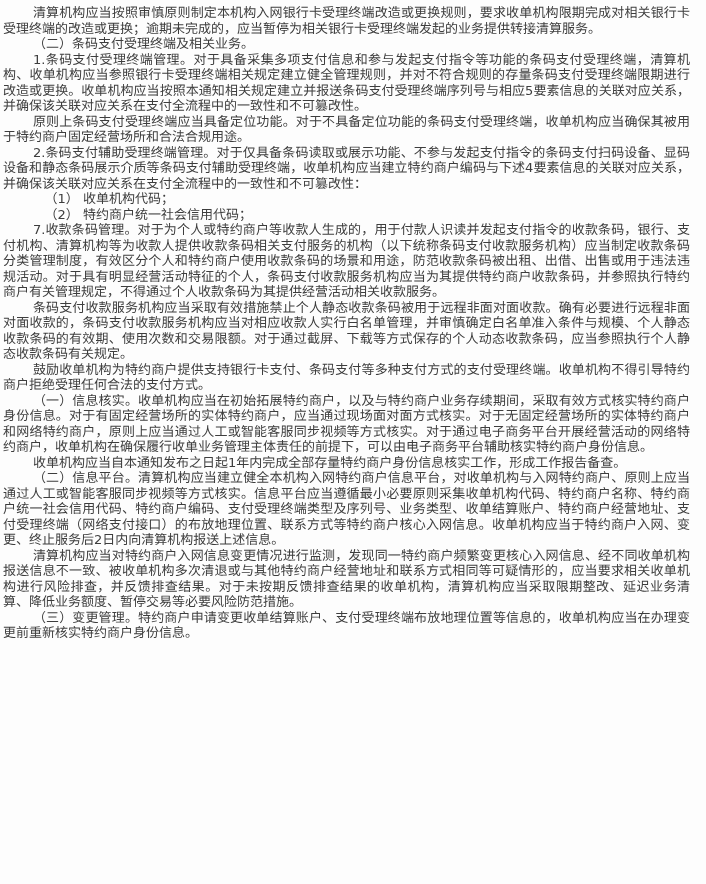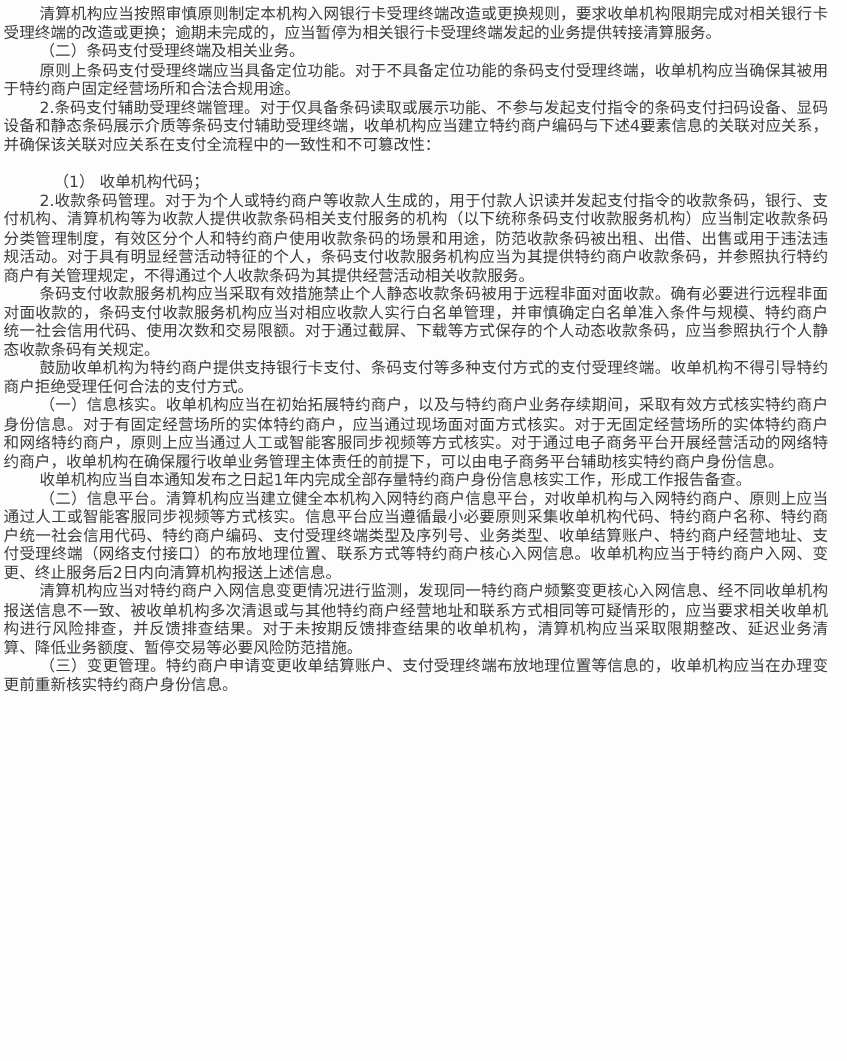--- a/index.html
+++ b/index.html
@@ -24,33 +24,34 @@
     text-align: justify;
   }
   .doc p {
     margin: 0;
     padding: 0;
     text-indent: 2.3em;
     word-break: break-all;
   }
   .doc p.list {
     text-indent: 3.2em;
-    margin-top: 16px;
   }
 </style>
 </head>
 <body>
 
 <div class="doc">
   <p>清算机构应当按照审慎原则制定本机构入网银行卡受理终端改造或更换规则，要求收单机构限期完成对相关银行卡受理终端的改造或更换；逾期未完成的，应当暂停为相关银行卡受理终端发起的业务提供转接清算服务。</p>
   <p>（二）条码支付受理终端及相关业务。</p>
+  <p>1.条码支付受理终端管理。对于具备采集多项支付信息和参与发起支付指令等功能的条码支付受理终端，清算机构、收单机构应当参照银行卡受理终端相关规定建立健全管理规则，并对不符合规则的存量条码支付受理终端限期进行改造或更换。收单机构应当按照本通知相关规定建立并报送条码支付受理终端序列号与相应5要素信息的关联对应关系，并确保该关联对应关系在支付全流程中的一致性和不可篡改性。</p>
   <p>原则上条码支付受理终端应当具备定位功能。对于不具备定位功能的条码支付受理终端，收单机构应当确保其被用于特约商户固定经营场所和合法合规用途。</p>
   <p>2.条码支付辅助受理终端管理。对于仅具备条码读取或展示功能、不参与发起支付指令的条码支付扫码设备、显码设备和静态条码展示介质等条码支付辅助受理终端，收单机构应当建立特约商户编码与下述4要素信息的关联对应关系，并确保该关联对应关系在支付全流程中的一致性和不可篡改性：</p>
   <p class="list">（1） 收单机构代码；</p>
-  <p>2.收款条码管理。对于为个人或特约商户等收款人生成的，用于付款人识读并发起支付指令的收款条码，银行、支付机构、清算机构等为收款人提供收款条码相关支付服务的机构（以下统称条码支付收款服务机构）应当制定收款条码分类管理制度，有效区分个人和特约商户使用收款条码的场景和用途，防范收款条码被出租、出借、出售或用于违法违规活动。对于具有明显经营活动特征的个人，条码支付收款服务机构应当为其提供特约商户收款条码，并参照执行特约商户有关管理规定，不得通过个人收款条码为其提供经营活动相关收款服务。</p>
-  <p>条码支付收款服务机构应当采取有效措施禁止个人静态收款条码被用于远程非面对面收款。确有必要进行远程非面对面收款的，条码支付收款服务机构应当对相应收款人实行白名单管理，并审慎确定白名单准入条件与规模、特约商户统一社会信用代码、使用次数和交易限额。对于通过截屏、下载等方式保存的个人动态收款条码，应当参照执行个人静态收款条码有关规定。</p>
+  <p class="list">（2） 特约商户统一社会信用代码；</p>
+  <p>7.收款条码管理。对于为个人或特约商户等收款人生成的，用于付款人识读并发起支付指令的收款条码，银行、支付机构、清算机构等为收款人提供收款条码相关支付服务的机构（以下统称条码支付收款服务机构）应当制定收款条码分类管理制度，有效区分个人和特约商户使用收款条码的场景和用途，防范收款条码被出租、出借、出售或用于违法违规活动。对于具有明显经营活动特征的个人，条码支付收款服务机构应当为其提供特约商户收款条码，并参照执行特约商户有关管理规定，不得通过个人收款条码为其提供经营活动相关收款服务。</p>
+  <p>条码支付收款服务机构应当采取有效措施禁止个人静态收款条码被用于远程非面对面收款。确有必要进行远程非面对面收款的，条码支付收款服务机构应当对相应收款人实行白名单管理，并审慎确定白名单准入条件与规模、个人静态收款条码的有效期、使用次数和交易限额。对于通过截屏、下载等方式保存的个人动态收款条码，应当参照执行个人静态收款条码有关规定。</p>
   <p>鼓励收单机构为特约商户提供支持银行卡支付、条码支付等多种支付方式的支付受理终端。收单机构不得引导特约商户拒绝受理任何合法的支付方式。</p>
   <p>（一）信息核实。收单机构应当在初始拓展特约商户，以及与特约商户业务存续期间，采取有效方式核实特约商户身份信息。对于有固定经营场所的实体特约商户，应当通过现场面对面方式核实。对于无固定经营场所的实体特约商户和网络特约商户，原则上应当通过人工或智能客服同步视频等方式核实。对于通过电子商务平台开展经营活动的网络特约商户，收单机构在确保履行收单业务管理主体责任的前提下，可以由电子商务平台辅助核实特约商户身份信息。</p>
   <p>收单机构应当自本通知发布之日起1年内完成全部存量特约商户身份信息核实工作，形成工作报告备查。</p>
   <p>（二）信息平台。清算机构应当建立健全本机构入网特约商户信息平台，对收单机构与入网特约商户、原则上应当通过人工或智能客服同步视频等方式核实。信息平台应当遵循最小必要原则采集收单机构代码、特约商户名称、特约商户统一社会信用代码、特约商户编码、支付受理终端类型及序列号、业务类型、收单结算账户、特约商户经营地址、支付受理终端（网络支付接口）的布放地理位置、联系方式等特约商户核心入网信息。收单机构应当于特约商户入网、变更、终止服务后2日内向清算机构报送上述信息。</p>
   <p>清算机构应当对特约商户入网信息变更情况进行监测，发现同一特约商户频繁变更核心入网信息、经不同收单机构报送信息不一致、被收单机构多次清退或与其他特约商户经营地址和联系方式相同等可疑情形的，应当要求相关收单机构进行风险排查，并反馈排查结果。对于未按期反馈排查结果的收单机构，清算机构应当采取限期整改、延迟业务清算、降低业务额度、暂停交易等必要风险防范措施。</p>
   <p>（三）变更管理。特约商户申请变更收单结算账户、支付受理终端布放地理位置等信息的，收单机构应当在办理变更前重新核实特约商户身份信息。</p>
 </div>
 
 </body></html>

